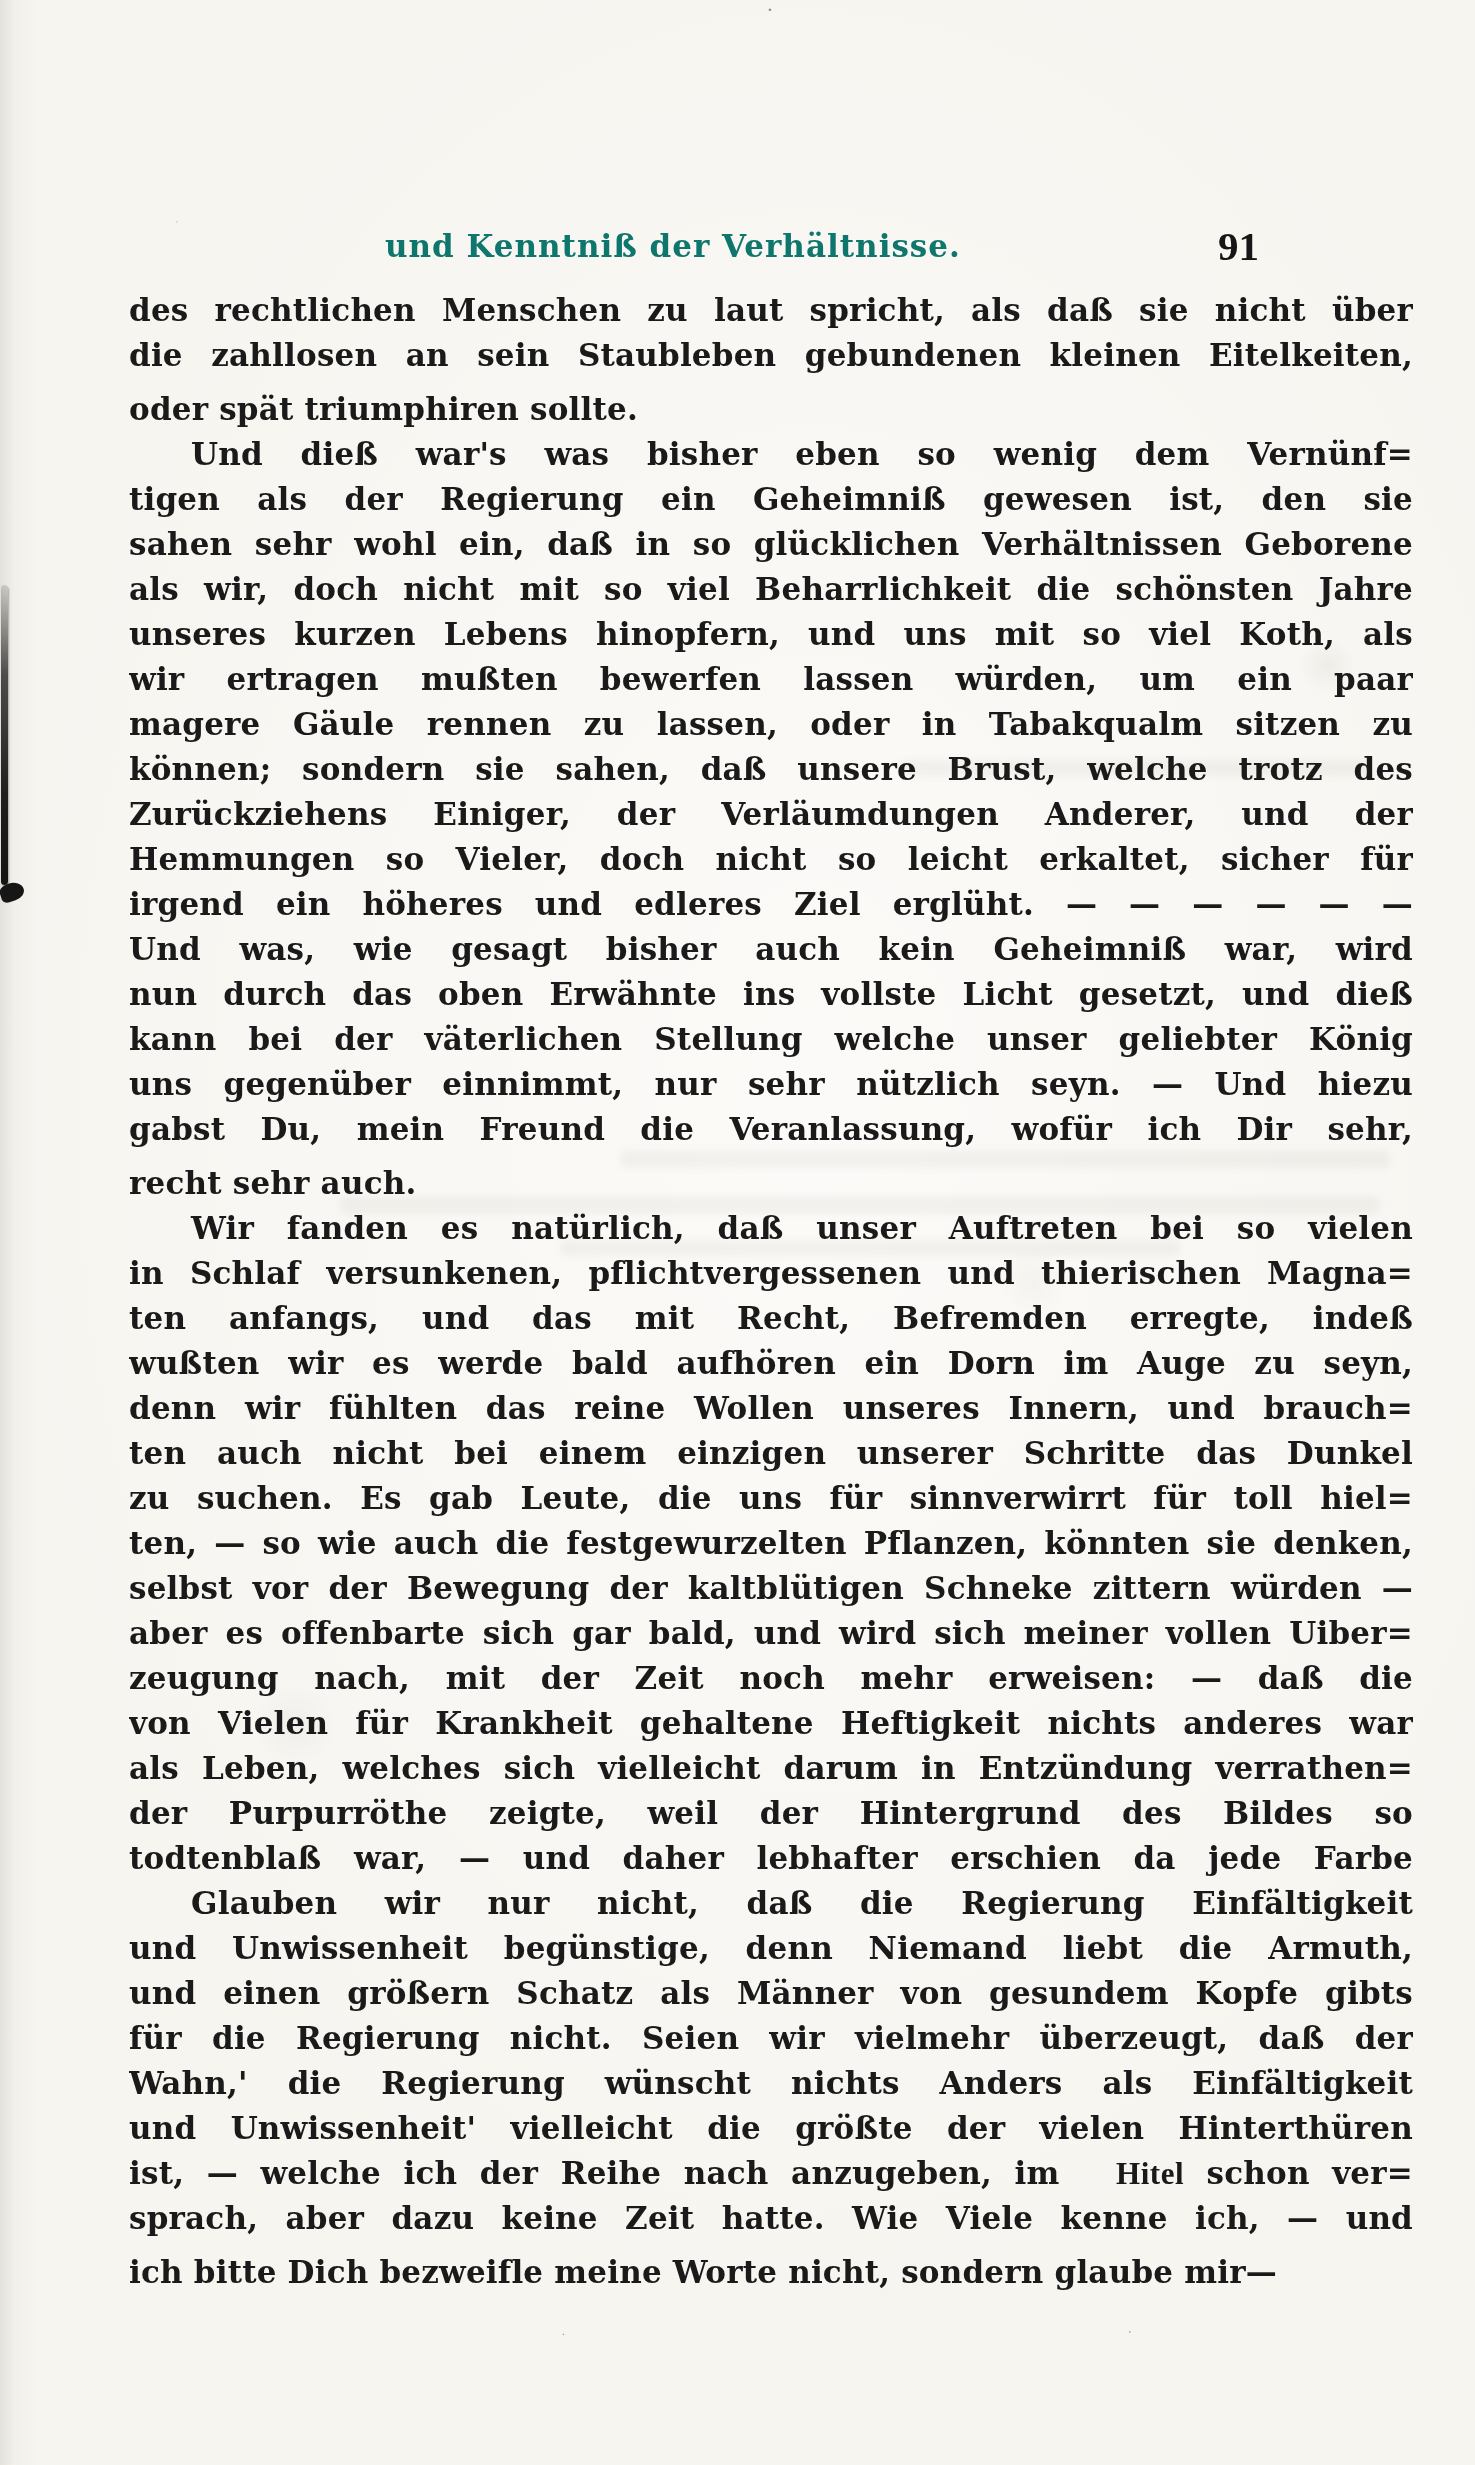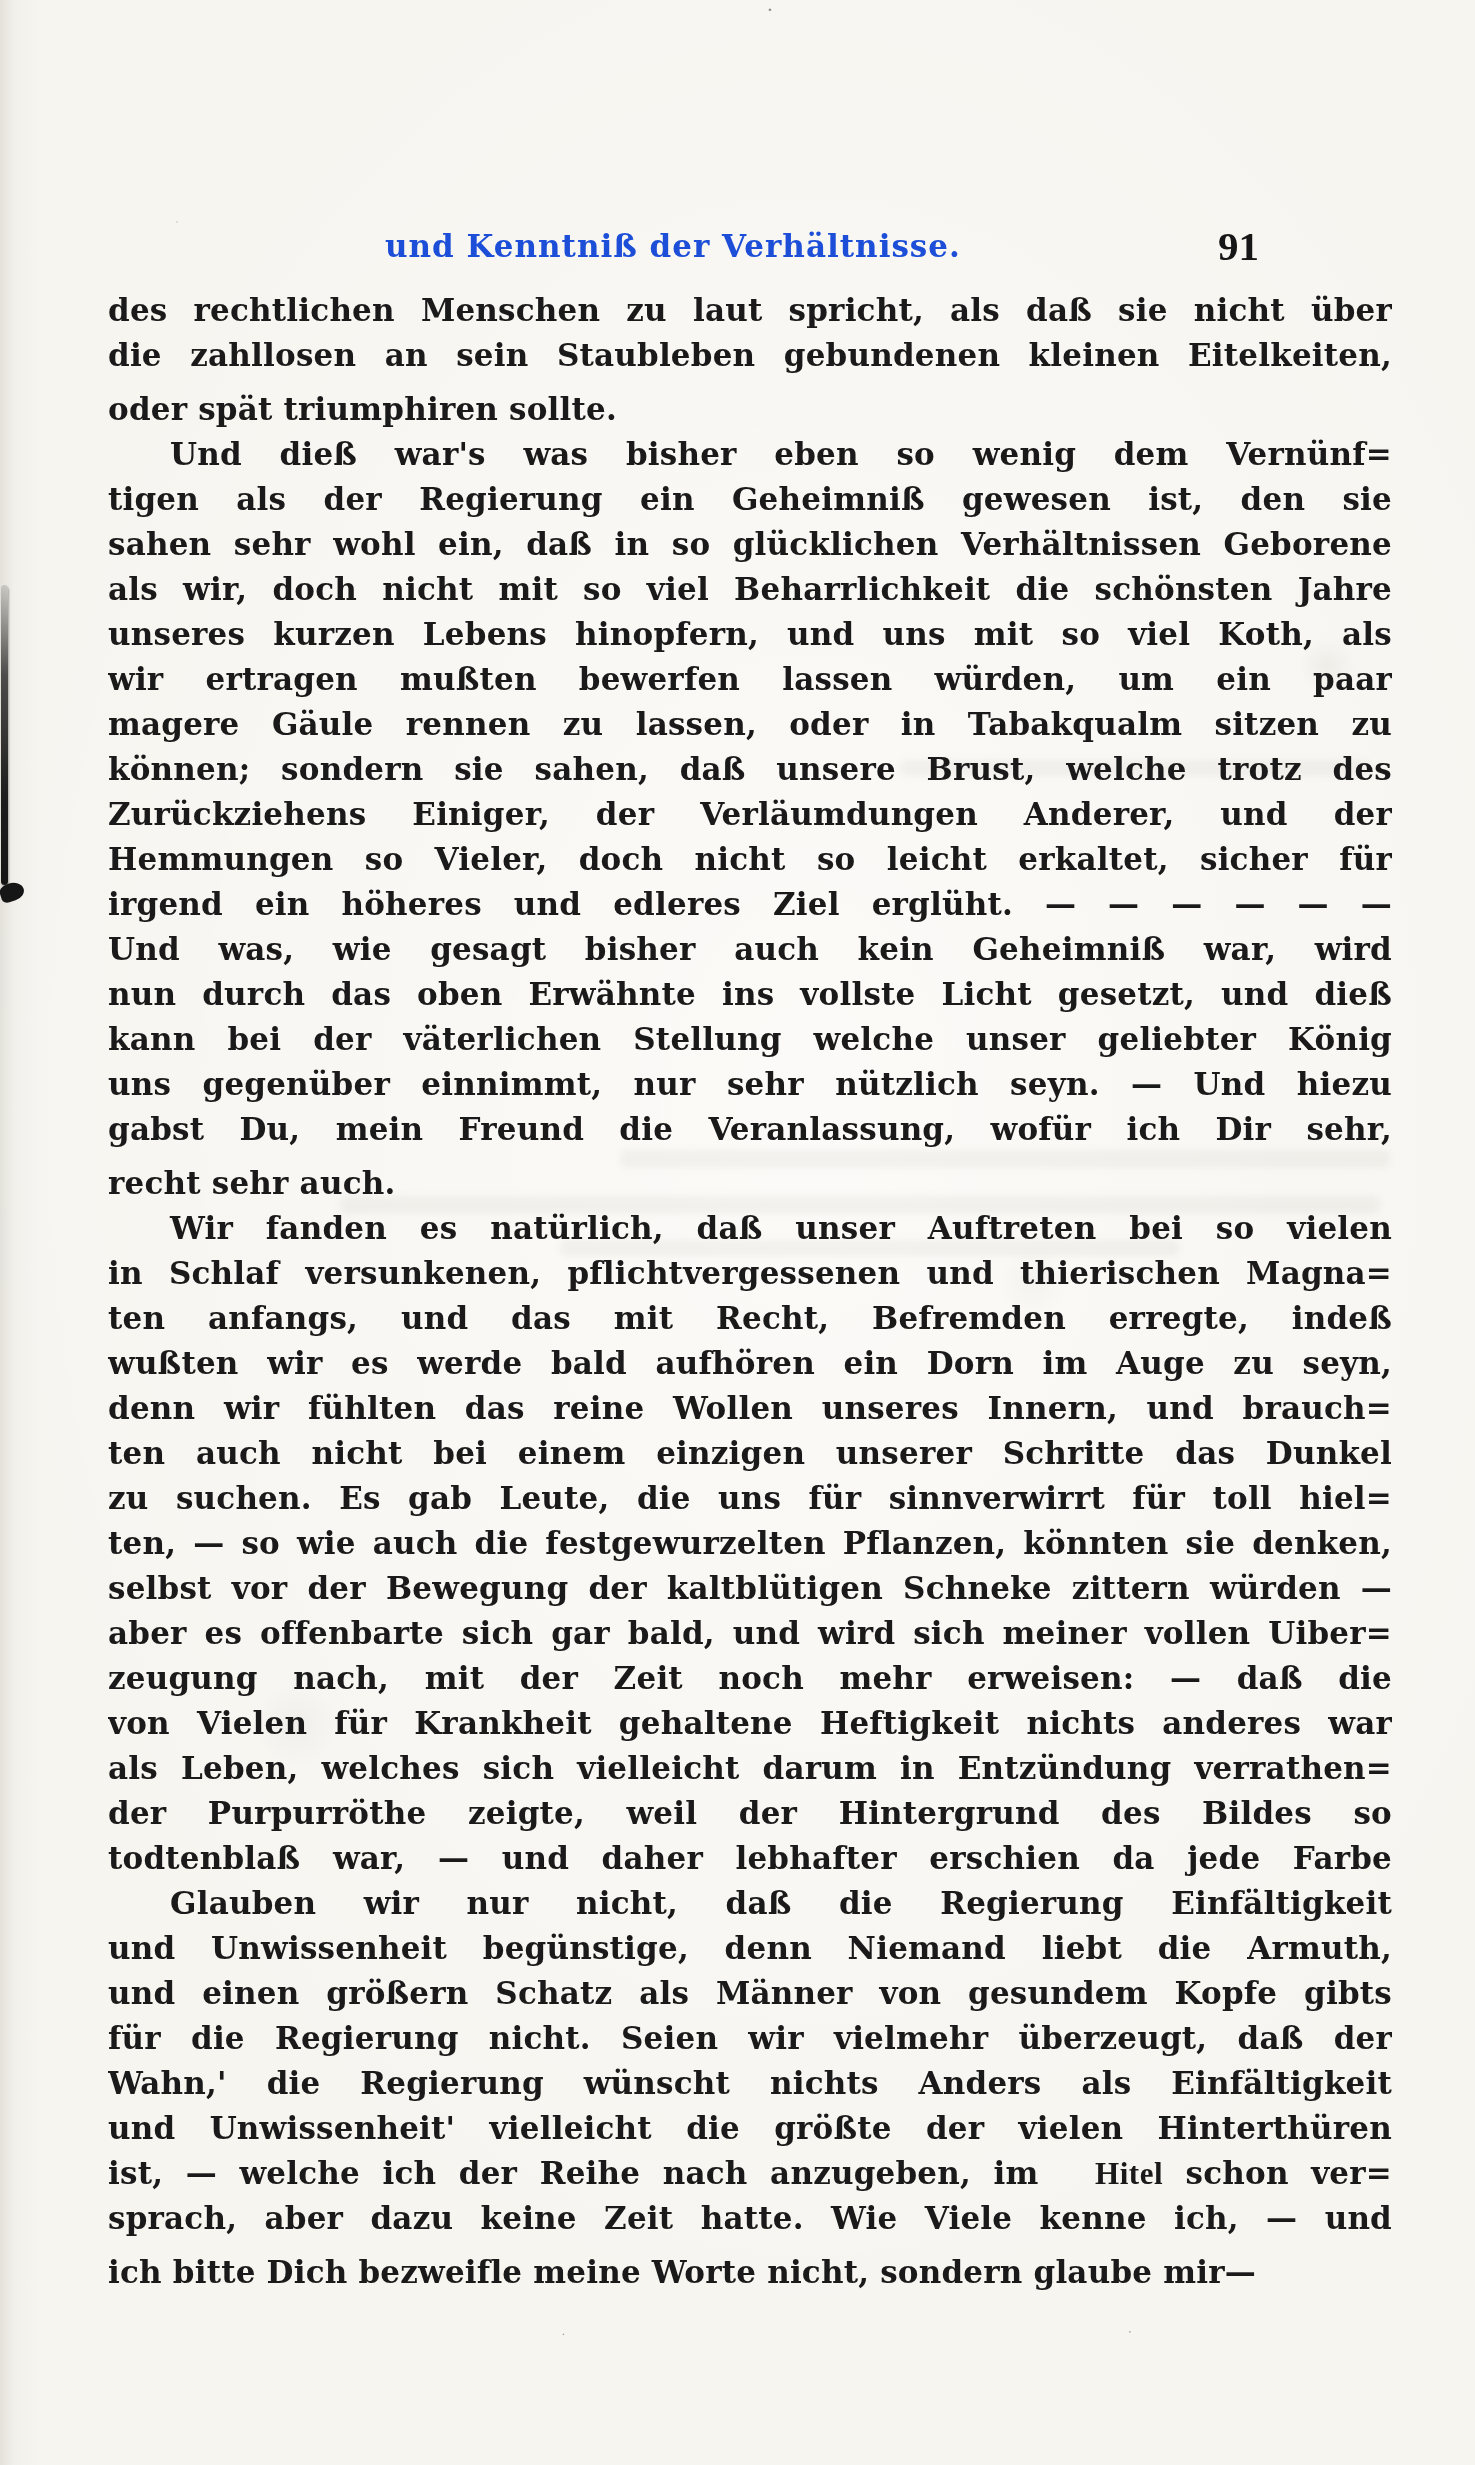--- a/index.html
+++ b/index.html
@@ -59,35 +59,35 @@
   .ghost.g2 { left: 340px; top: 1196px; width: 1040px; height: 18px; }
   .ghost.g3 { left: 560px; top: 1240px; width: 620px; height: 16px; }
   .ghost.g4 { left: 900px; top: 760px;  width: 470px; height: 16px; }
 
   .header { position: absolute; top: 222px; left: 0; width: 1475px; height: 52px; }
   .header-title {
     position: absolute;
     left: 385px; top: 6px;
     font-size: 31px;
     font-weight: bold;
-    color: #1d4ed8;
+    color: #0f766e;
     letter-spacing: 1px;
     white-space: nowrap;
   }
   .page-number {
     position: absolute;
     left: 1218px; top: 0;
     font-family: "Liberation Serif", serif;
     font-size: 41px;
     font-weight: bold;
     color: #161616;
   }
   .text-column {
     position: absolute;
-    left: 108px; top: 288px;
+    left: 129px; top: 288px;
     width: 1284px;
     color: #1a1a1a;
   }
   .paragraph { margin: 0; }
   .line {
     font-size: 31px;
     font-weight: bold;
     line-height: 45px;
     height: 45px;
     text-align: justify;

